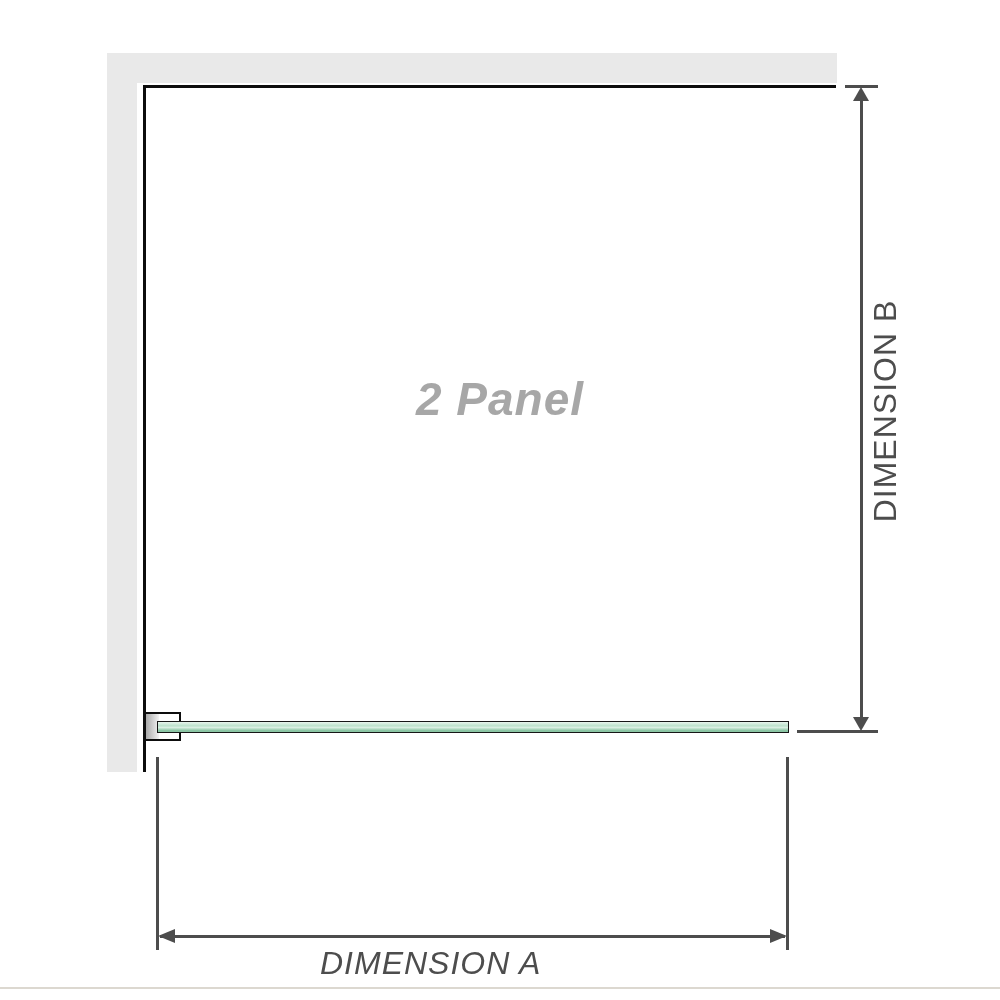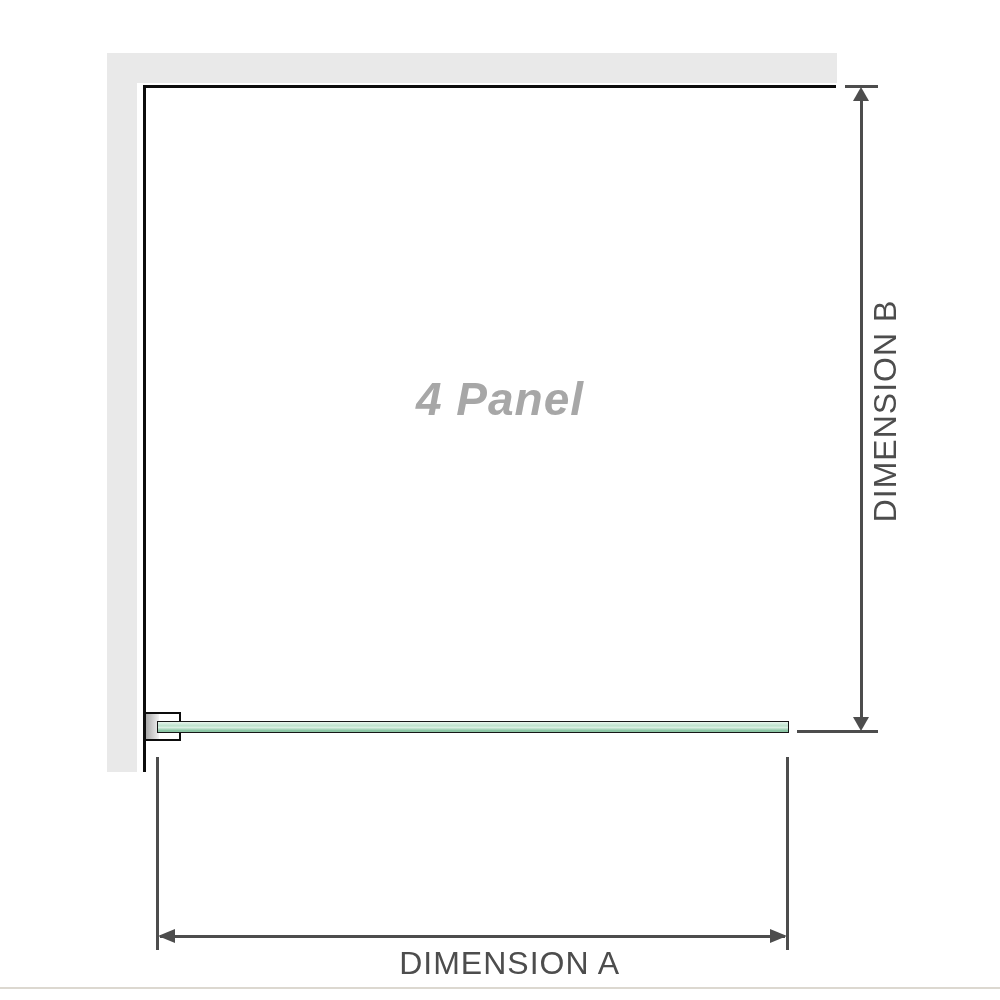--- a/index.html
+++ b/index.html
@@ -101,41 +101,41 @@
     letter-spacing: 1px;
     white-space: nowrap;
   }
   .dimb-label {
     left: 735px; top: 394px; width: 300px; height: 34px;
     line-height: 34px; text-align: center;
     transform: rotate(-90deg);
   }
   .dima-label {
     left: 320px; top: 944px; width: 300px; height: 38px;
-    line-height: 38px; text-align: right;
+    line-height: 38px; text-align: left; font-style: italic;
   }
 
   
   .divider {
     left: 0; top: 987px; width: 1000px; height: 2px;
     background: var(--divider, #dcd8d0);
   }
 </style>
 </head>
 <body>
 
 <div class="stage">
 
   <div class="abs wall wall-top"></div>
   <div class="abs wall wall-left"></div>
 
   <div class="abs edge edge-top"></div>
   <div class="abs edge edge-left"></div>
 
-  <div class="abs watermark">4 Panel</div>
+  <div class="abs watermark">2 Panel</div>
 
   <div class="abs bracket">
     <div class="bracket-shade"></div>
   </div>
   <div class="abs glass"></div>
 
   <div class="abs dim dimb-line"></div>
   <div class="abs dim tick-top"></div>
   <div class="abs dim tick-bottom"></div>
   <div class="abs arrow arrow-up"></div>

